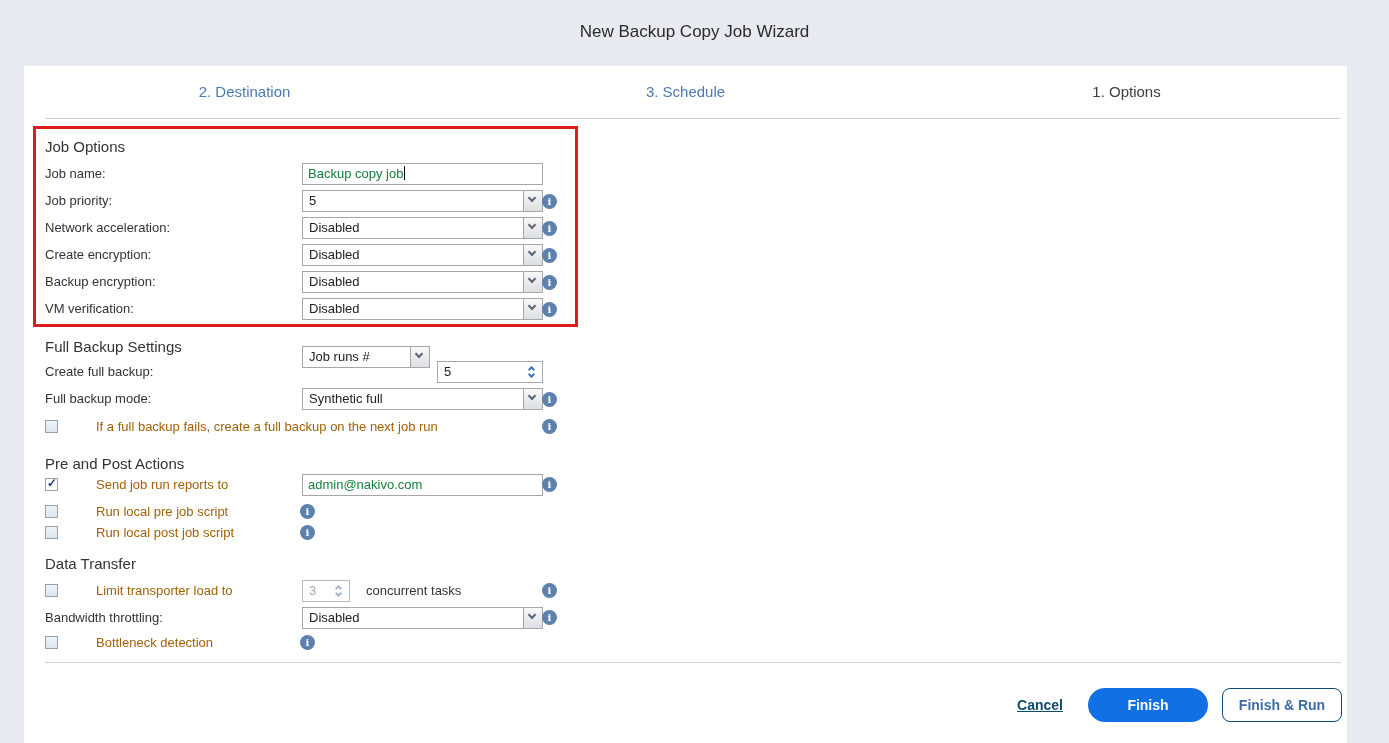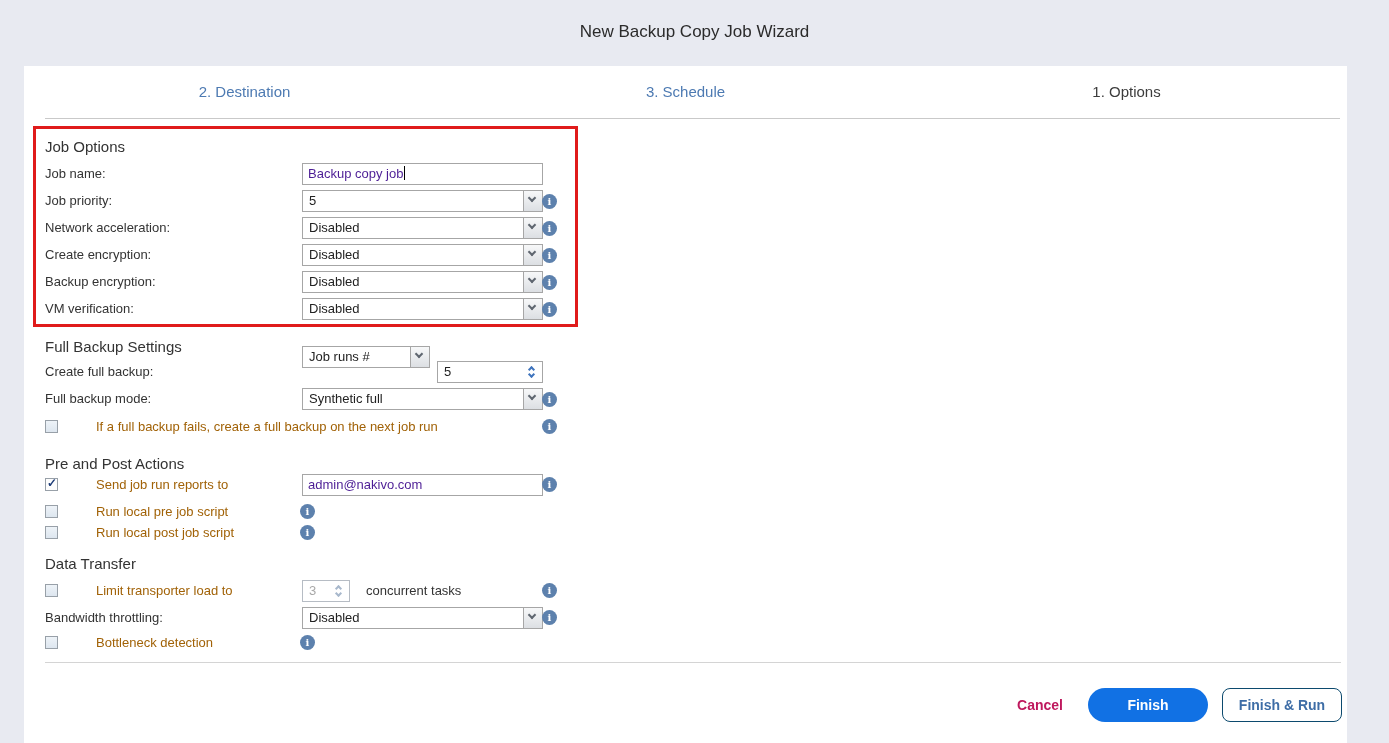--- a/index.html
+++ b/index.html
@@ -29,21 +29,21 @@
     position:absolute; left:9px; top:60px; width:545px; height:201px;
     border:3px solid #e01b1b; pointer-events:none; z-index:5;
   }
 
   .sec { position:absolute; left:21px; font-size:15px; color:#333; white-space:nowrap; }
   .lbl { position:absolute; left:21px; height:22px; line-height:22px; font-size:13px; color:#333; white-space:nowrap; }
 
   .tinput {
     position:absolute; left:278px; width:241px; height:22px;
     border:1px solid #a6a6a6; background:#fff;
-    font-size:13px; color:#4c1d95; line-height:20px; padding-left:5px; white-space:nowrap;
+    font-size:13px; color:#15803d; line-height:20px; padding-left:5px; white-space:nowrap;
   }
   .caret { display:inline-block; width:1px; height:14px; background:#000; vertical-align:-2px; margin-left:1px; }
 
   .select {
     position:absolute; left:278px; width:241px; height:22px;
     border:1px solid #a6a6a6; background:#fff; cursor:pointer;
   }
   .select-value { position:absolute; left:6px; top:0; height:20px; line-height:20px; font-size:13px; color:#222; white-space:nowrap; }
   .select-arrow {
     position:absolute; right:0; top:0; width:19px; height:20px;
@@ -78,21 +78,21 @@
   .info {
     position:absolute; width:15px; height:15px; border-radius:50%;
     background:#5d81ad; color:#fff; text-align:center; line-height:15px;
     font-family:"DejaVu Serif", serif; font-weight:bold; font-size:10px; cursor:pointer;
   }
   .info::after { content:"i"; }
 
   .footline { position:absolute; top:596px; left:21px; right:6px; height:1px; background:#d4d4d4; }
   .cancel {
     position:absolute; left:984px; top:622px; width:64px; height:34px; line-height:34px;
-    text-align:center; font-size:14px; font-weight:bold; color:#be185d; cursor:pointer;
+    text-align:center; font-size:14px; font-weight:bold; color:#0c4a6e; cursor:pointer;text-decoration:underline;
   }
   .btn { position:absolute; top:622px; width:120px; height:34px; font-size:14px; font-weight:bold;
     font-family:"Liberation Sans", sans-serif; cursor:pointer; }
   .btn-finish { left:1064px; background:#1171e4; color:#fff; border:none; border-radius:17px; }
   .btn-finish-run { left:1198px; background:#fff; color:#3e6da6; border:1px solid #0c4a6e; border-radius:8px; }
 </style>
 </head>
 <body>
 
 <div class="title">New Backup Copy Job Wizard</div>

